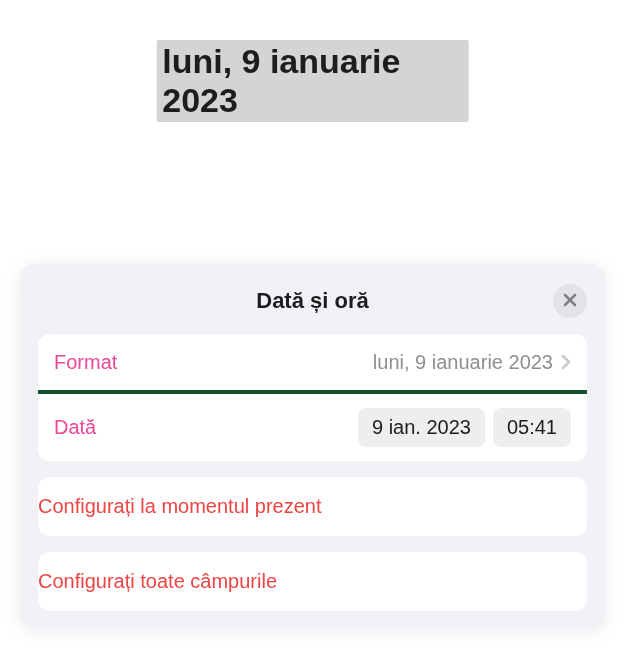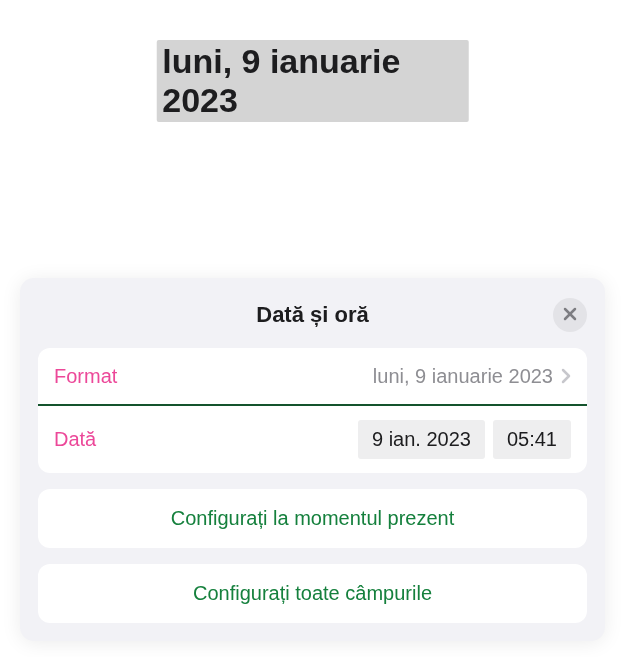--- a/index.html
+++ b/index.html
@@ -21,21 +21,21 @@
       transform: translateX(-50%);
       font-size: 34px;
       font-weight: 600;
       color: #1d1d1f;
       background: #d4d4d4;
       padding: 2px 6px;
       border-radius: 2px;
     }
     .sheet {
       position: absolute;
-      bottom: 16px;
+      bottom: 28px;
       left: 20px;
       right: 20px;
       background: #f2f2f6;
       border-radius: 14px;
       padding: 18px 0 18px 0;
       box-shadow: 0 2px 20px rgba(0,0,0,0.08);
     }
     .sheet-header {
       position: relative;
       text-align: center;
@@ -70,21 +70,21 @@
       margin: 0 18px 16px 18px;
       overflow: hidden;
     }
     .list-row {
       display: flex;
       align-items: center;
       padding: 14px 16px;
       min-height: 56px;
     }
     .list-row + .list-row {
-      border-top: 2px solid #14532d;
+      border-top: 4px solid #14532d;
     }
     .row-label {
       font-size: 20px;
       color: #ec4899;
       flex: 0 0 auto;
     }
     .row-spacer {
       flex: 1;
     }
     .row-value {
@@ -96,40 +96,40 @@
       color: #c7c7cc;
       display: flex;
       align-items: center;
     }
     .chevron svg {
       width: 10px;
       height: 16px;
     }
     .pill {
       background: #eeeeef;
-      border-radius: 3px;
+      border-radius: 8px;
       padding: 8px 14px;
       font-size: 20px;
       color: #1d1d1f;
       border: none;
       cursor: pointer;
       margin-left: 8px;
     }
     .action-button {
       display: block;
       width: calc(100% - 36px);
       margin: 0 18px 16px 18px;
       background: #ffffff;
       border: none;
       border-radius: 12px;
       padding: 18px 0;
       font-size: 20px;
-      color: #15803d;
+      color: #ef4444;
       cursor: pointer;
-      text-align: center;
+      text-align: left;
     }
     .action-button:last-child {
       margin-bottom: 0;
     }
   </style>
 </head>
 <body>
 
 <div class="selected-text">luni, 9 ianuarie 2023</div>
 

